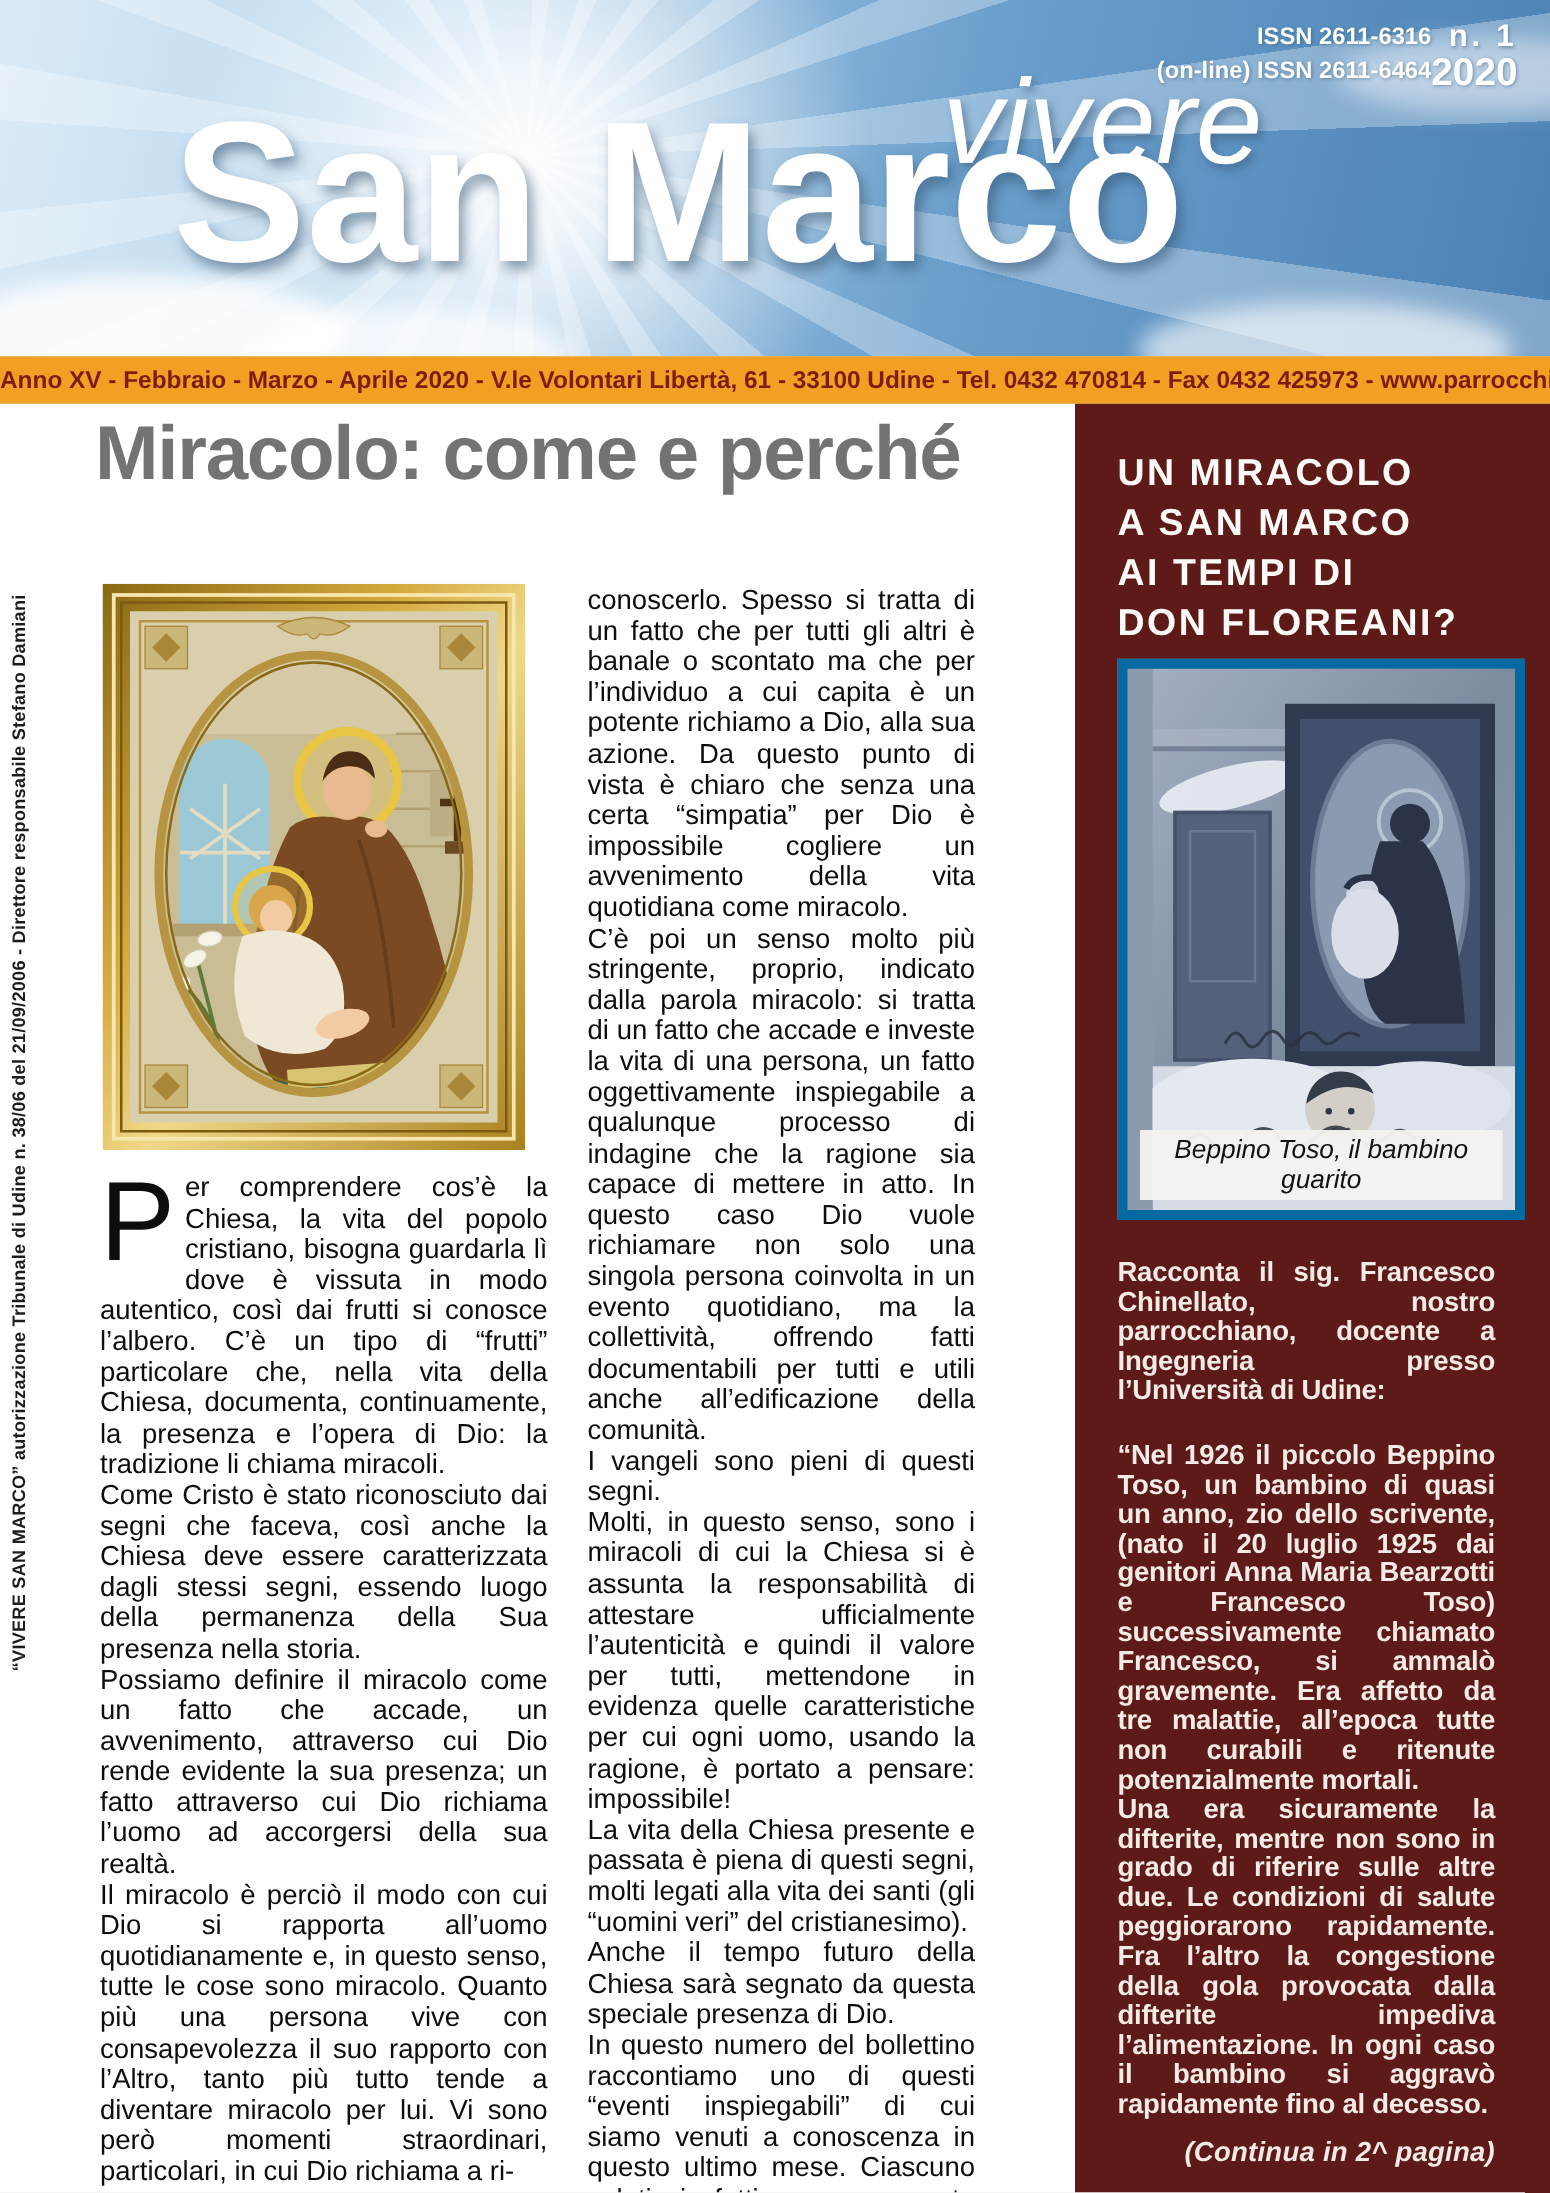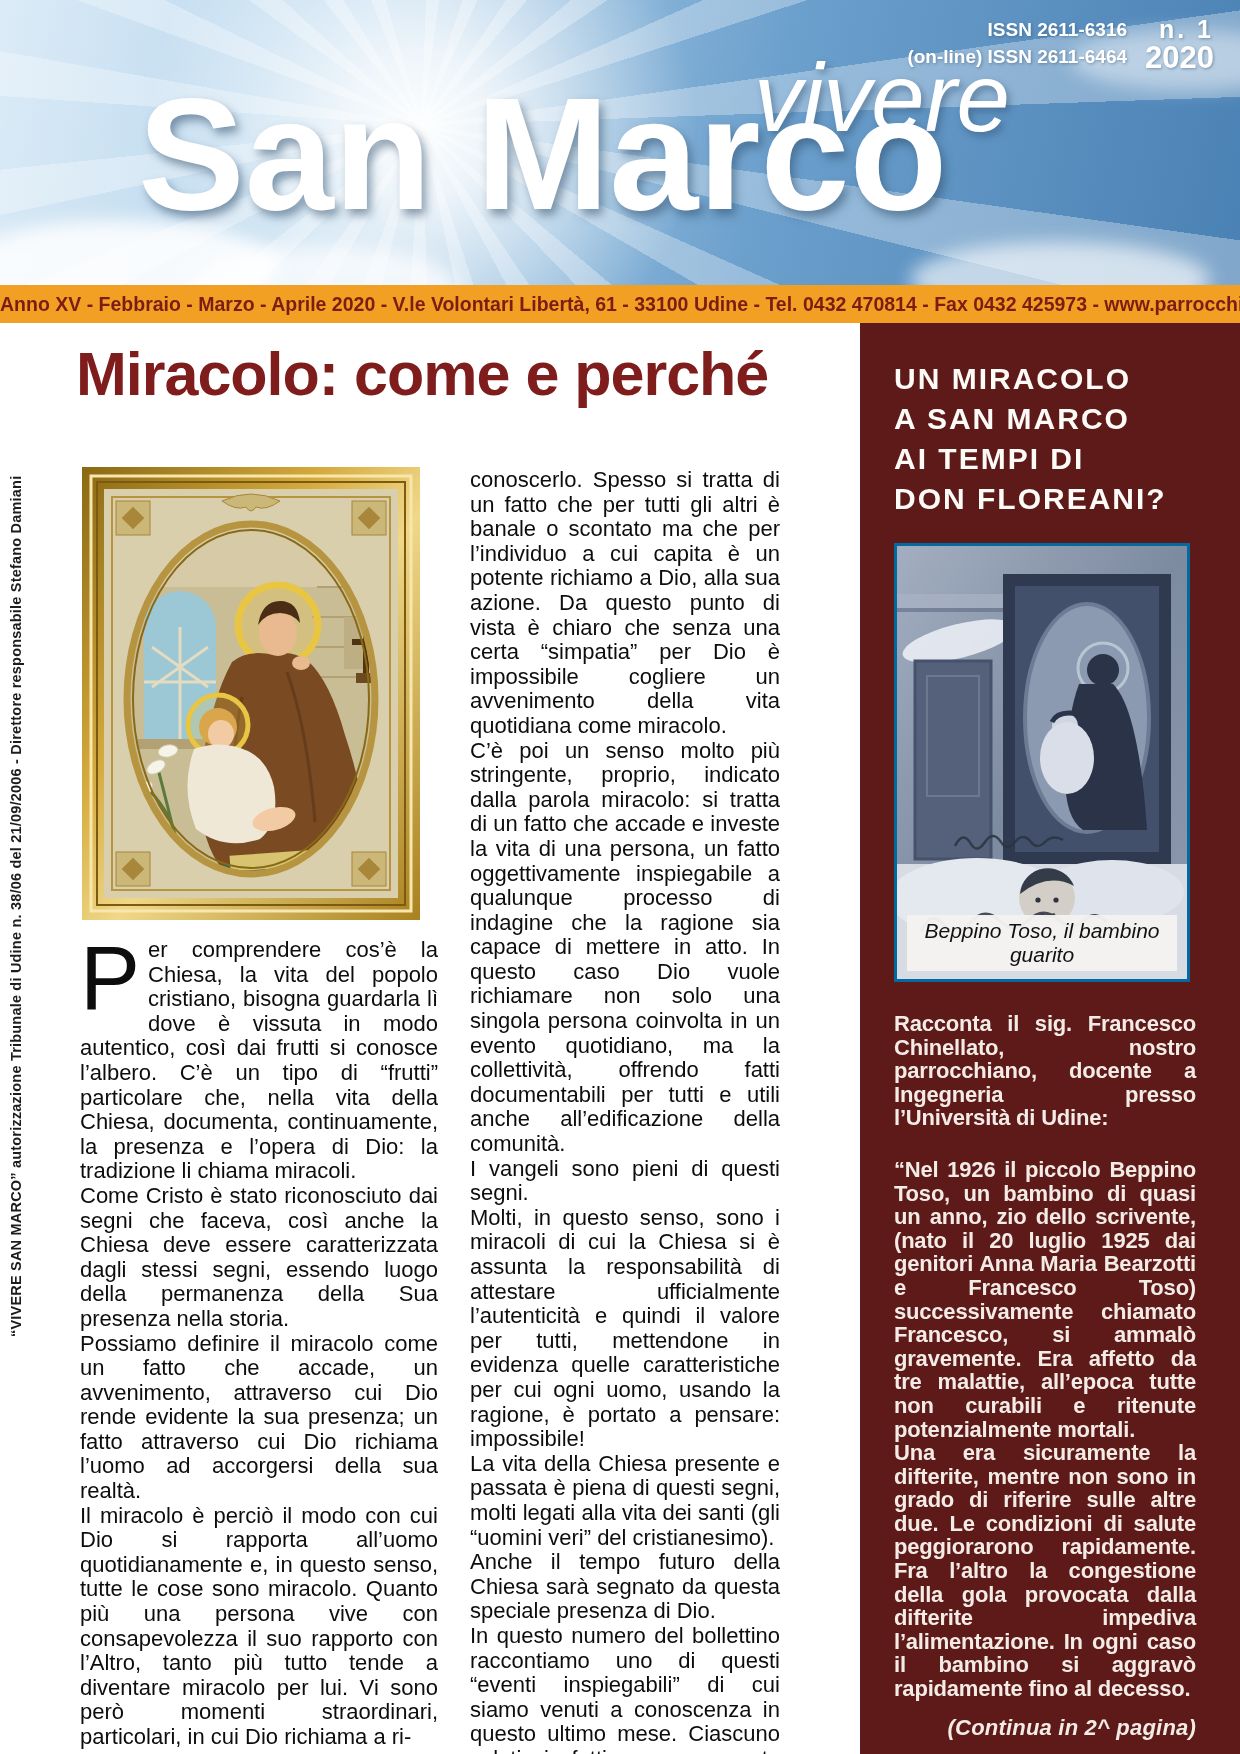--- a/index.html
+++ b/index.html
@@ -11,58 +11,58 @@
     background:
       radial-gradient(circle at 34% 44%, rgba(255,255,255,.98) 0%, rgba(255,255,255,.8) 9%, rgba(255,255,255,0) 33%),
       repeating-conic-gradient(from -8deg at 34% 44%, rgba(255,255,255,0) 0deg 10deg, rgba(255,255,255,.30) 10deg 16deg),
       linear-gradient(102deg,#dcebf7 0%,#b3d4ec 28%,#6b9fcc 62%,#4a81b4 100%);}
   .cloud{position:absolute;background:rgba(255,255,255,.85);border-radius:50%;filter:blur(9px);}
   .cloud.c1{left:-40px;bottom:-30px;width:320px;height:95px;}
   .cloud.c2{left:190px;bottom:-45px;width:270px;height:85px;opacity:.85;}
   .cloud.c3{right:30px;bottom:-32px;width:300px;height:75px;opacity:.75;}
   .cloud.c4{right:-70px;top:30px;width:240px;height:60px;opacity:.5;}
 
-  .issn-block{position:absolute;top:16px;right:26px;display:flex;gap:18px;color:#fff;align-items:flex-start;}
+  .issn-block{position:absolute;top:16px;right:26px;display:flex;color:#fff;align-items:flex-start;}
   .issn-lines{text-align:right;font-size:19px;font-weight:bold;line-height:27px;text-shadow:1px 1px 3px rgba(40,70,100,.45);}
   .issue-block{text-align:right;text-shadow:1px 1px 3px rgba(40,70,100,.45);}
   .issue-no{font-size:25px;font-weight:bold;letter-spacing:3px;line-height:26px;}
   .issue-year{font-size:31px;font-weight:bold;line-height:32px;}
 
   .logo-script{position:absolute;top:50px;right:230px;color:#fff;font-style:italic;font-size:96px;line-height:1;
     text-shadow:3px 4px 7px rgba(50,80,110,.5);}
   .logo-main{position:absolute;top:74px;left:138px;color:#fff;font-weight:bold;font-size:160px;line-height:1;
     text-shadow:4px 6px 10px rgba(50,80,110,.55);letter-spacing:0px;white-space:nowrap;}
 
   
   .banner{position:absolute;top:285px;left:0;width:1240px;height:38px;background:#F2A024;
     color:#7B1D12;font-weight:bold;font-size:19.5px;line-height:38px;text-align:center;white-space:nowrap;}
 
   
   .credit{position:absolute;left:8px;top:402px;height:935px;width:22px;}
   .credit span{display:block;height:100%;writing-mode:vertical-rl;transform:rotate(180deg);
     font-size:14.5px;font-weight:bold;color:#1c1c1c;white-space:nowrap;letter-spacing:.2px;}
 
   
-  .main-title{position:absolute;left:76px;top:330px;width:710px;color:#7f1d1d;
-    font-size:61px;font-weight:bold;letter-spacing:-1px;line-height:1.05;white-space:nowrap;margin-top:12px;}
+  .main-title{position:absolute;left:76px;top:330px;width:710px;color:#737373;
+    font-size:61px;font-weight:bold;letter-spacing:-1px;line-height:1.05;white-space:nowrap;}
 
   .painting{position:absolute;left:82px;top:467px;width:338px;height:453px;}
   .painting svg{display:block;}
 
   .body-text{font-size:22px;line-height:24.6px;text-align:justify;color:#0d0d0d;}
   .col1{position:absolute;left:80px;top:938px;width:358px;}
   .col2{position:absolute;left:470px;top:468px;width:310px;}
   .dropcap{float:left;font-size:90px;line-height:72px;padding:4px 8px 0 0;color:#0d0d0d;}
 
   
   .panel{position:absolute;left:860px;top:323px;width:380px;height:1693px;background:#5E1A18;
     box-sizing:border-box;padding:36px 44px 0 34px;color:#F3ECE6;}
   .panel-title{font-size:30px;font-weight:bold;line-height:40px;letter-spacing:2px;
     white-space:pre-line;color:#FDFBF7;}
-  .photo{position:relative;margin-top:24px;width:290px;height:433px;border:3px solid #0369a1;background:#8d99ad;}
+  .photo{position:relative;margin-top:8px;width:290px;height:433px;border:8px solid #0369a1;background:#8d99ad;padding-left:20px;}
   .photo svg{display:block;}
   .photo-caption{position:absolute;left:10px;right:10px;bottom:8px;background:rgba(244,243,240,.96);
     color:#111;font-style:italic;font-size:21px;text-align:center;padding:4px 0;}
   .panel-text{font-weight:bold;font-size:22px;line-height:23.6px;text-align:justify;letter-spacing:-.2px;}
   .panel-intro{margin-top:30px;}
   .panel-p1{margin-top:28px;}
   .panel-p2{margin-top:0;}
   .continua{margin-top:14px;font-style:italic;font-weight:bold;font-size:22px;text-align:right;letter-spacing:.2px;}
 </style>
 </head>

